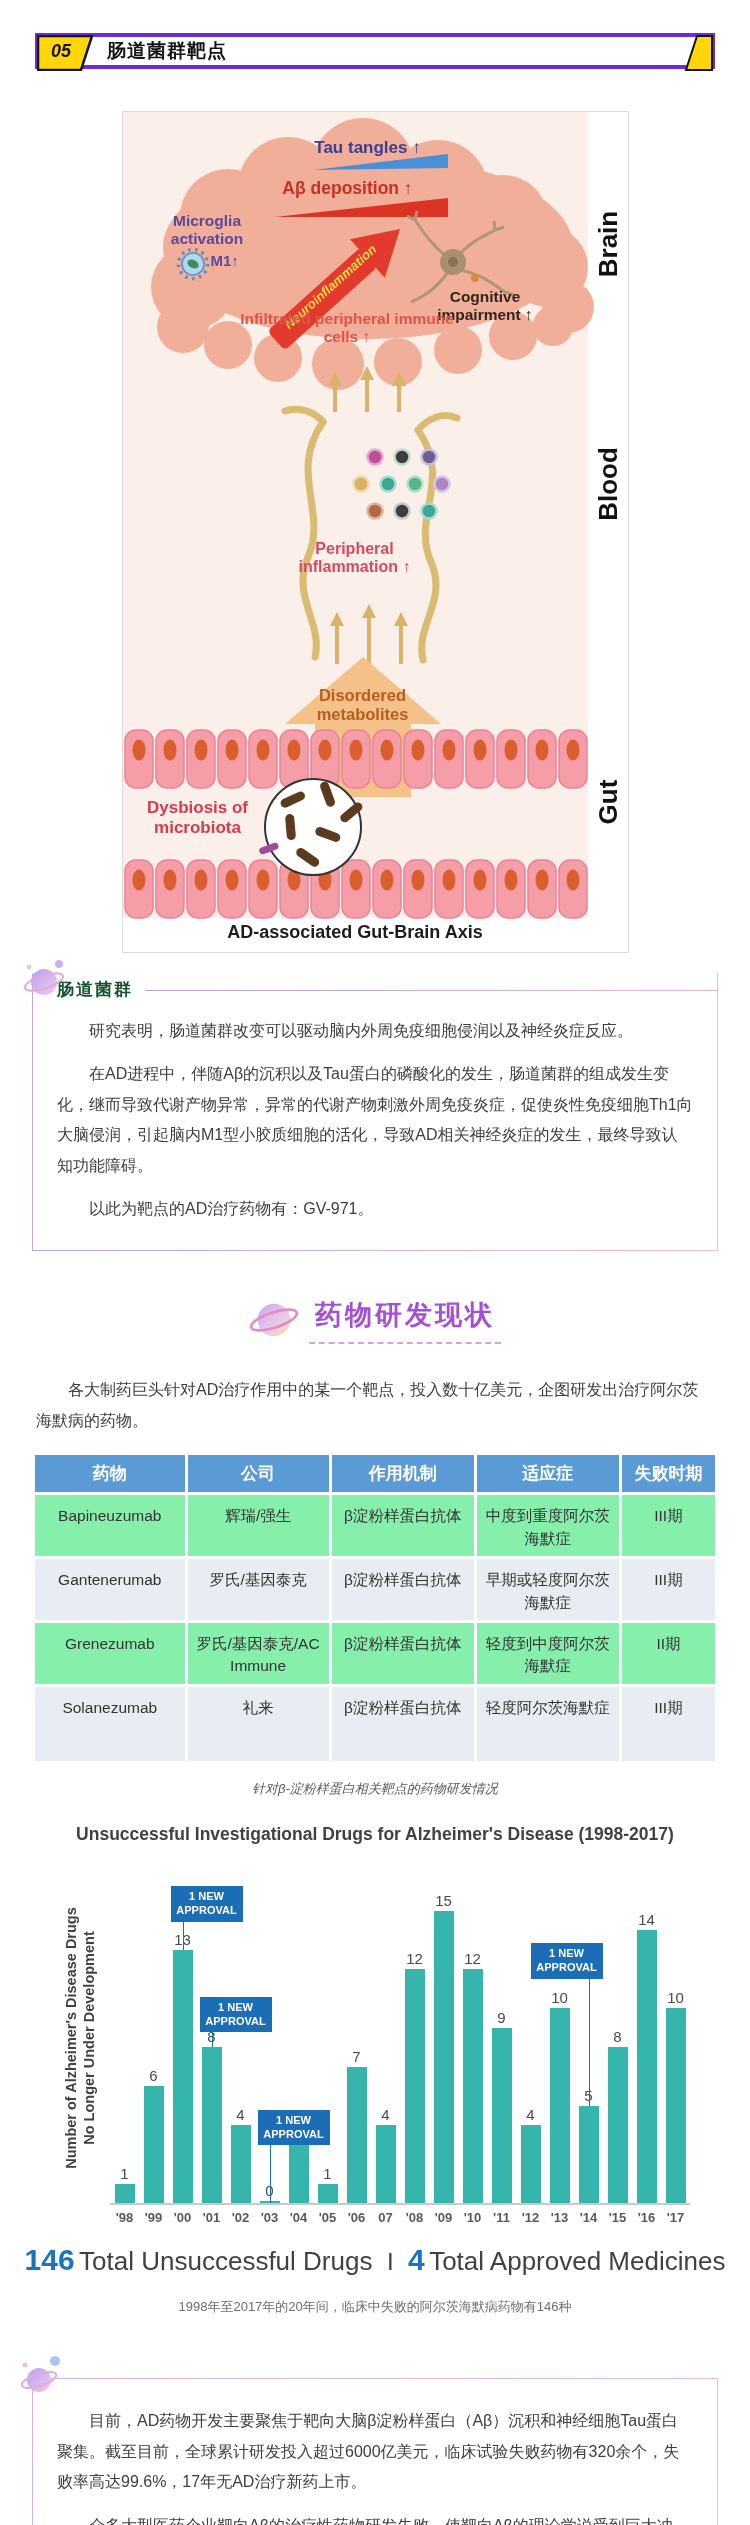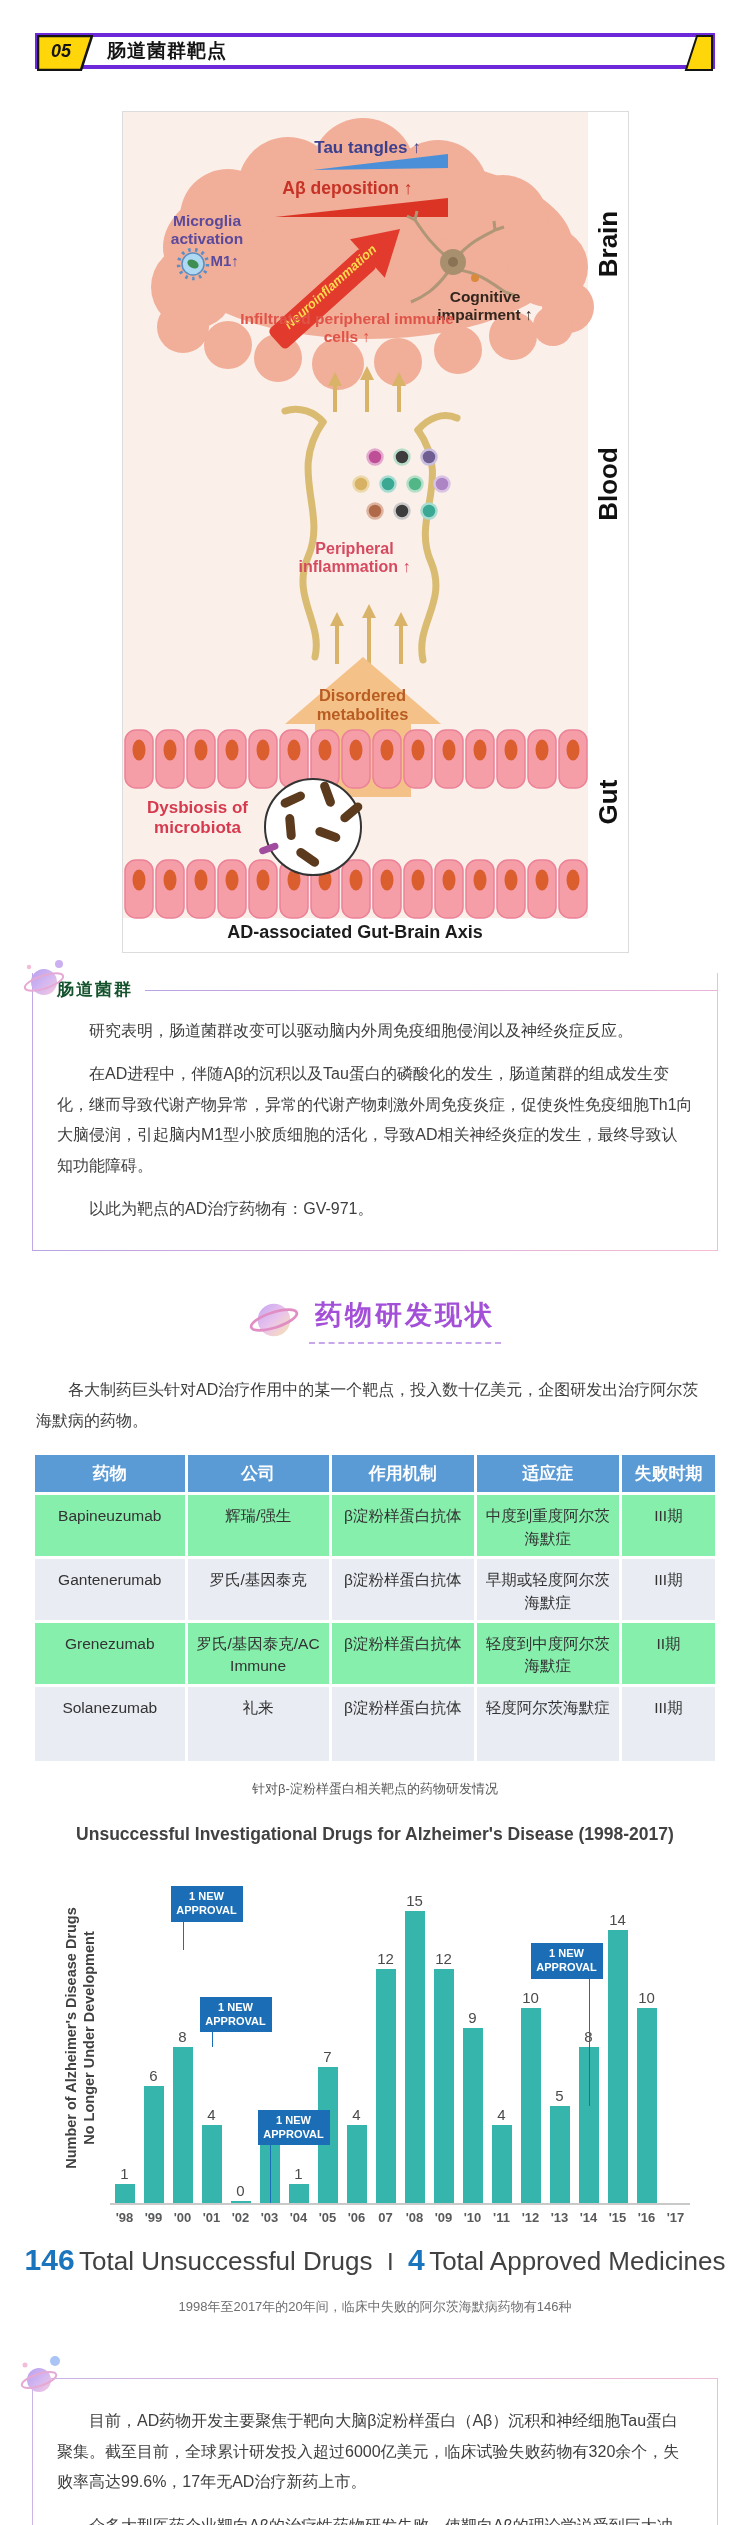--- a/index.html
+++ b/index.html
@@ -47,21 +47,21 @@
 
   .intro{margin:30px 36px 0;font-size:16px;line-height:1.9;text-indent:2em;color:#3e3e3e;}
 
   
   table.drug{width:686px;margin:16px auto 0;border-collapse:separate;border-spacing:3px;background:#fff;}
   table.drug th{background:#5b9bd5;color:#fff;font-size:17px;font-weight:bold;padding:7px 4px;}
   table.drug td{font-size:15.5px;color:#333;text-align:center;padding:6px 4px;line-height:1.45;vertical-align:top;padding-top:10px;}
   tr.odd td{background:#86efac;}
   tr.even td{background:#e9edf3;}
   tr.last td{padding-bottom:42px;}
-  .table-caption{margin-top:16px;text-align:center;font-size:13px;color:#595959;}
+  .table-caption{margin-top:16px;text-align:center;font-size:13px;color:#595959;font-style:italic;}
 
   
   .chart-wrap{margin-top:26px;}
   .chart-title{text-align:center;font-size:17.5px;font-weight:bold;color:#414042;}
   .chart-area{display:flex;margin:28px 0 0 58px;}
   .ycol{position:relative;width:52px;height:330px;}
   .ylab{position:absolute;width:330px;height:44px;top:143px;left:-139px;transform:rotate(-90deg);text-align:center;font-size:14.5px;font-weight:bold;color:#414042;line-height:1.25;}
   .plot{position:relative;width:580px;height:330px;display:flex;align-items:flex-end;border-bottom:2px solid #c9c9c9;}
   .slot{width:29px;display:flex;flex-direction:column;align-items:center;justify-content:flex-end;}
   .bar-val{font-size:15px;color:#4b4b4b;margin-bottom:2px;}
@@ -377,20 +377,24 @@
       <div class="plot" id="bar-plot">
           <div class="slot">
             <div class="bar-val">1</div>
             <div class="bar" style="height: 19.5px; background: rgb(53, 181, 172);"></div>
           </div>
           <div class="slot">
             <div class="bar-val">6</div>
             <div class="bar" style="height: 117px; background: rgb(53, 181, 172);"></div>
           </div>
           <div class="slot">
+            <div class="bar-val">13</div>
+            <div class="bar" style="height: 253.5px; background: rgb(53, 181, 172);"></div>
+          </div>
+          <div class="slot">
             <div class="bar-val">8</div>
             <div class="bar" style="height: 156px; background: rgb(53, 181, 172);"></div>
           </div>
           <div class="slot">
             <div class="bar-val">4</div>
             <div class="bar" style="height: 78px; background: rgb(53, 181, 172);"></div>
           </div>
           <div class="slot">
             <div class="bar-val">0</div>
             <div class="bar" style="height: 2px; background: rgb(53, 181, 172);"></div>

